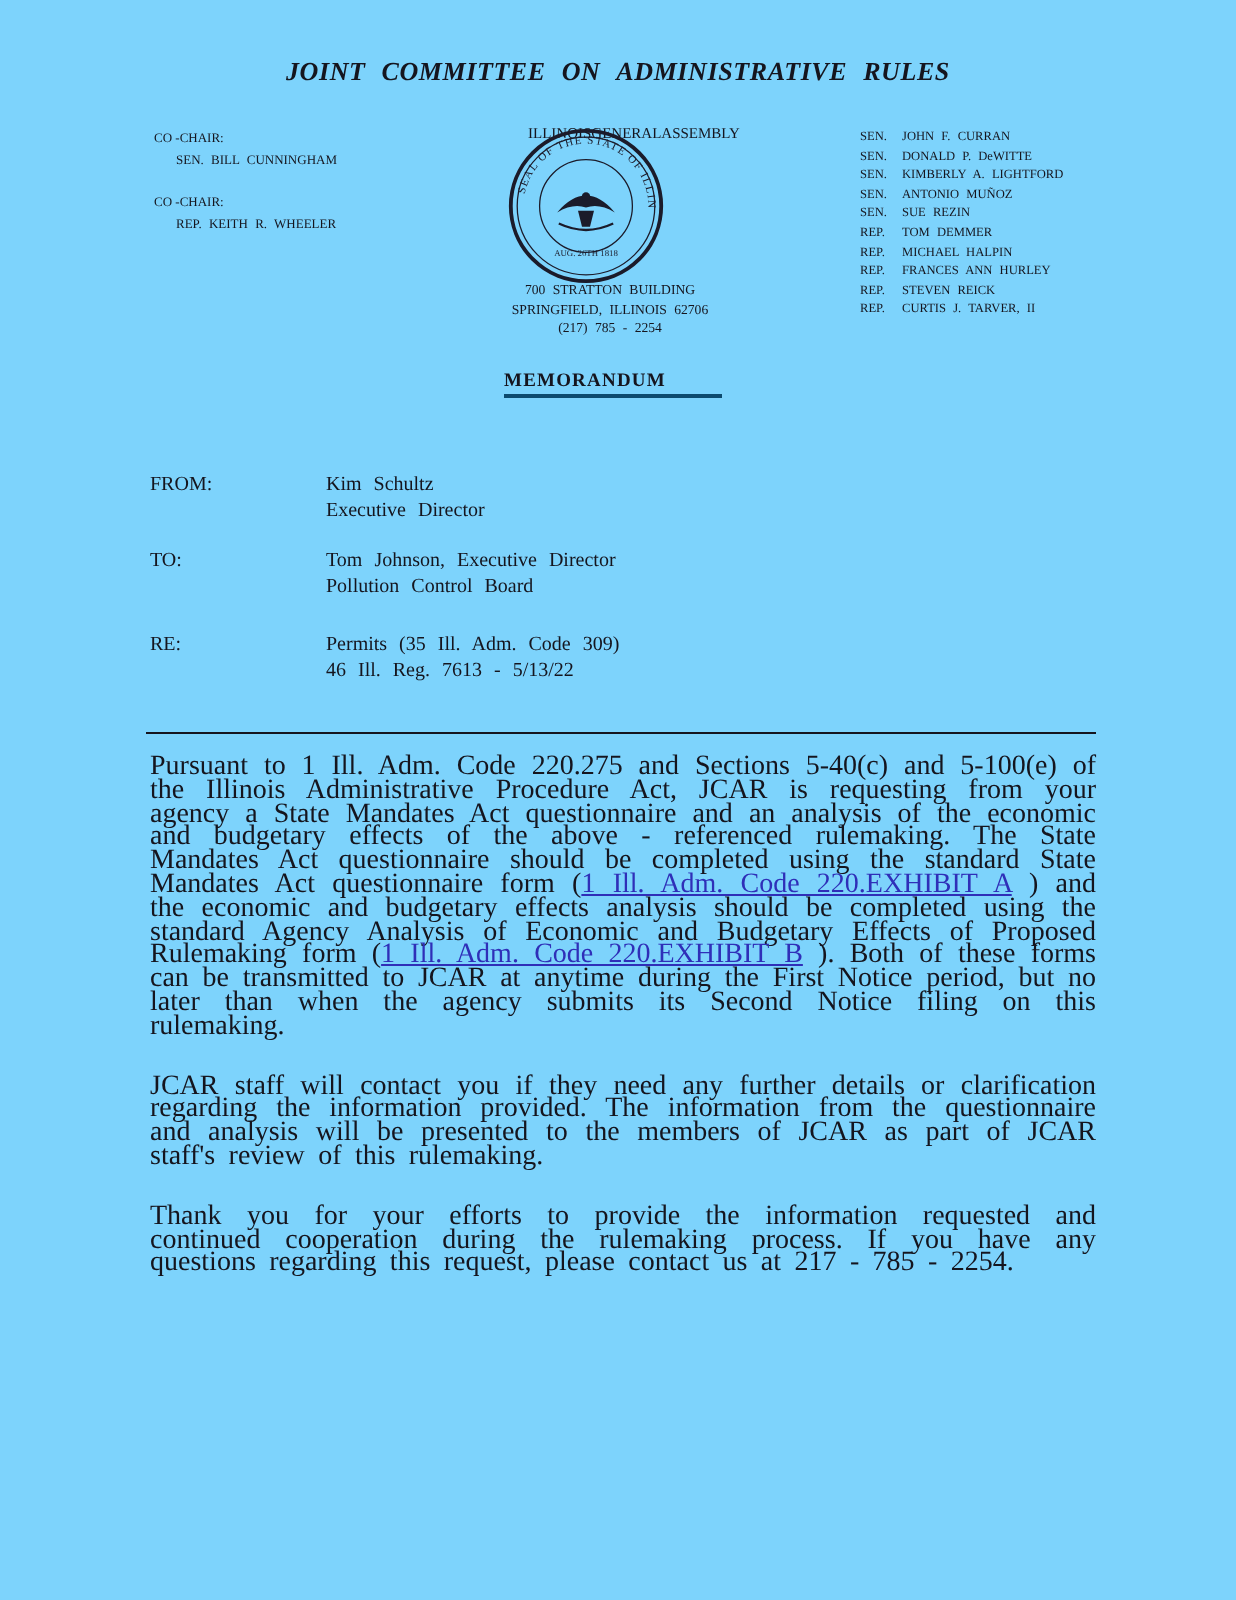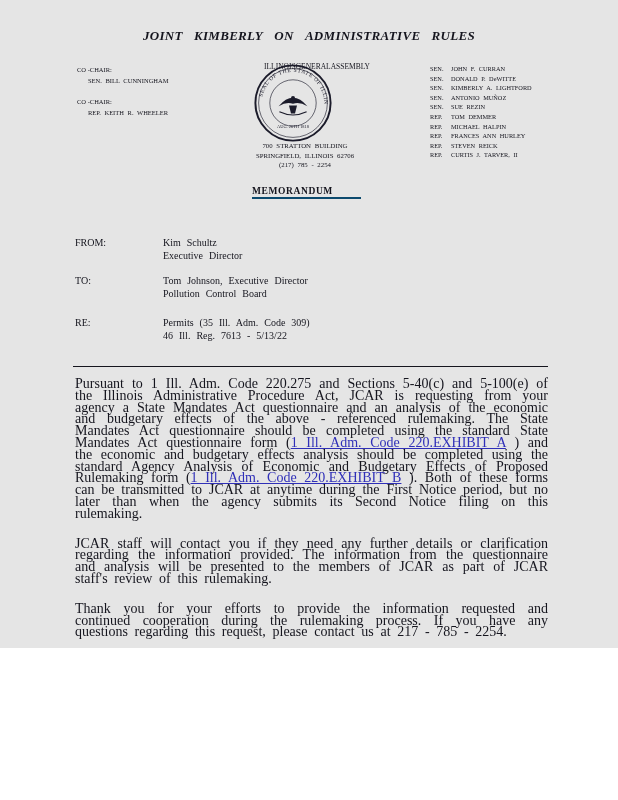--- a/index.html
+++ b/index.html
@@ -1,19 +1,19 @@
 <!DOCTYPE html>
 <html><head>
 <meta charset="utf-8">
 <style>
   * { margin:0; padding:0; box-sizing:border-box; }
   html,body { background:#ffffff; }
   .page {
-    position:relative; width:618px; height:648px; margin:0 auto;
-    background:#e5e5e5; color:#15151e; overflow:hidden;
+    position:relative; width:618px; height:800px; margin:0 auto;
+    background:#7dd3fc; color:#15151e; overflow:hidden;
     font-family:"Liberation Serif", serif;
   }
   
   .title-row {
     position:absolute; top:28px; left:143px; width:332px;
     display:flex; justify-content:space-between;
     font-style:italic; font-weight:bold; font-size:13px; letter-spacing:0.3px;
   }
   .subtitle-row {
     position:absolute; top:62px; left:228px; width:108px;
@@ -56,21 +56,21 @@
   .cc-row { display:flex; margin-top:24px; font-size:10px; }
   .cc-label { width:58px; flex:none; }
 </style>
 </head>
 <body>
 
 <div class="page">
 
   <div class="title-row">
     <span>JOINT</span>
-    <span>KIMBERLY</span>
+    <span>COMMITTEE</span>
     <span>ON</span>
     <span>ADMINISTRATIVE</span>
     <span>RULES</span>
   </div>
   <div class="subtitle-row">
     <span>ILLINOIS</span>
     <span>GENERAL</span>
     <span>ASSEMBLY</span>
   </div>
 

